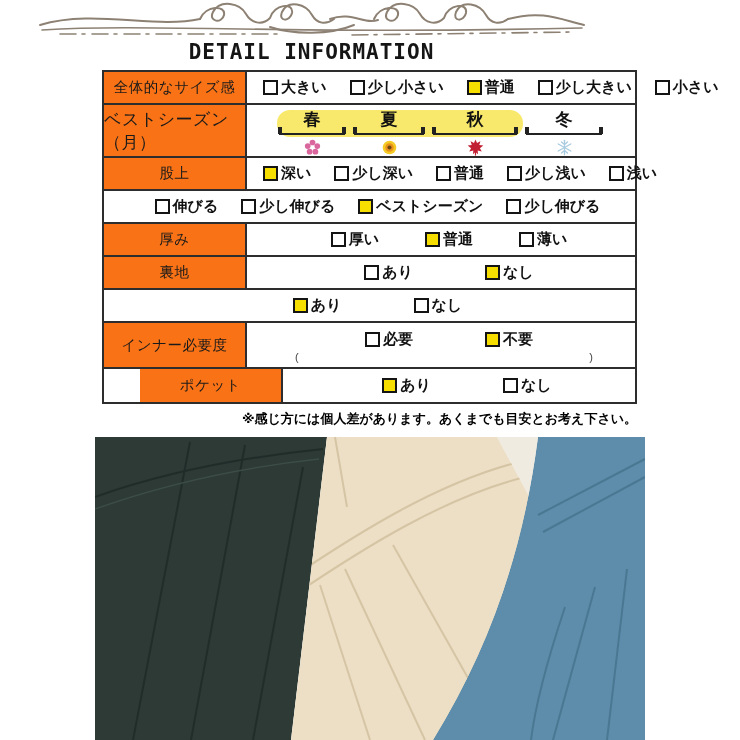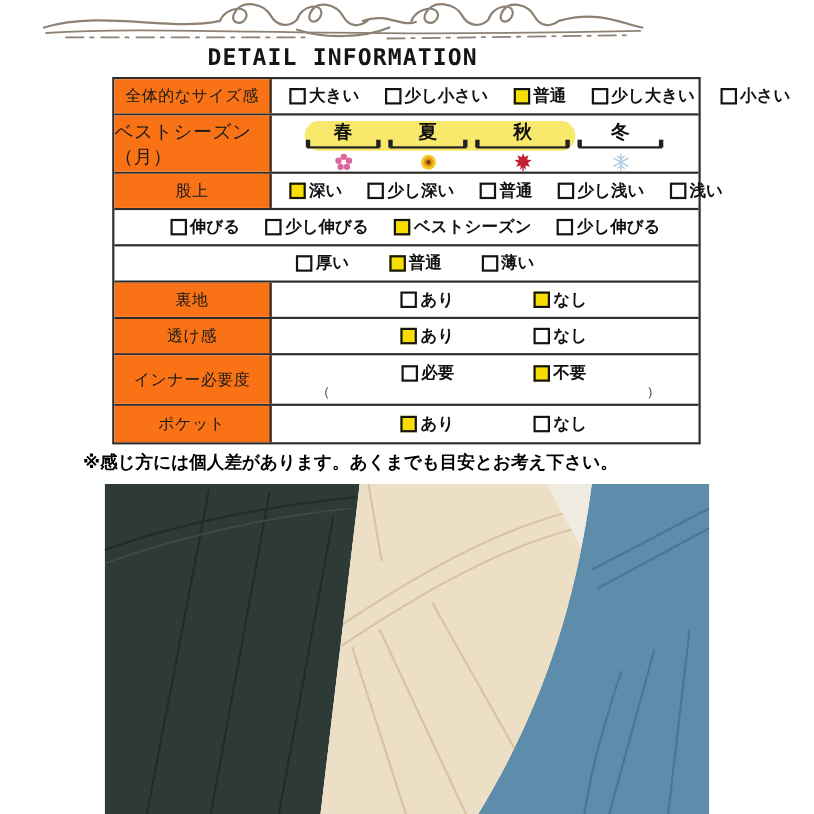--- a/index.html
+++ b/index.html
@@ -3,47 +3,47 @@
 <meta charset="utf-8">
 <style>
   html,body{margin:0;padding:0;background:#fff;}
   body{width:740px;height:740px;font-family:"Liberation Sans","DejaVu Sans",sans-serif;color:#111;overflow:hidden;}
   .page{position:relative;width:623px;height:740px;}
   .orn{display:block;margin:1px auto 0;}
   .title{height:33px;line-height:30px;text-align:center;font-family:"DejaVu Sans Mono","Liberation Mono",monospace;font-weight:bold;font-size:21px;letter-spacing:1px;color:#151515;}
   
   .dtable{width:535px;margin-left:102px;border:2px solid #2d2d2d;box-sizing:border-box;background:#fff;}
   .trow{display:flex;align-items:stretch;border-bottom:2px solid #2d2d2d;height:33px;box-sizing:border-box;}
-  .trow:last-child{border-bottom:none;}
+  .trow:last-child{border-bottom:none;margin-left:36px;}
   .trow.season{height:53px;}
   .trow.tall{height:46px;}
   .tlabel{flex:0 0 143px;width:143px;background:#f97316;border-right:2px solid #2d2d2d;display:flex;align-items:center;justify-content:center;font-size:14.5px;letter-spacing:.5px;color:#1a1a1a;box-sizing:border-box;}
   .trow.season .tlabel{font-size:17px;}
   .tcontent{flex:1;display:flex;align-items:center;justify-content:center;position:relative;font-weight:bold;font-size:15px;white-space:nowrap;color:#111;}
-  .gap-sm{gap:7px}.gap-md{gap:20px}.gap-lg{gap:56px}
+  .gap-sm{gap:7px}.gap-md{gap:30px}.gap-lg{gap:56px}
   .trow.tall .tcontent{align-items:flex-start;padding-top:7px;}
   .opt{display:inline-flex;align-items:center;gap:3px;padding-left:16px;}
   .cb{width:11px;height:11px;border:2px solid #141414;background:#fff;display:inline-block;flex:none;}
   .cb.checked{background:#f6df00;}
   .paren{position:absolute;bottom:4px;font-size:11px;font-weight:normal;color:#444;}
   .paren.open{left:48px;}
   .paren.close{right:42px;}
   
   .season-wrap{position:relative;width:100%;height:100%;}
   .sband{position:absolute;left:30px;top:5px;width:246px;height:27px;background:#f8e96c;border-radius:13px;}
   .seasons{position:absolute;left:32px;top:6px;display:flex;gap:9px;}
   .season-item{display:flex;flex-direction:column;align-items:center;position:relative;z-index:1;}
   .sw0{width:66px}.sw1{width:70px}.sw2{width:84px}.sw3{width:76px}
   .sname{font-size:17px;font-weight:bold;line-height:17px;}
   .sline{width:100%;height:5px;border-bottom:2.5px solid #222;position:relative;}
   .sline::before,.sline::after{content:"";position:absolute;bottom:-1px;width:4px;height:7px;background:#222;}
   .sline::before{left:-1px}.sline::after{right:-1px}
   .sicon{margin-top:4px;height:17px;line-height:0;}
   
-  .note{width:637px;margin-top:6px;text-align:center;font-size:16px;font-weight:bold;color:#000;}
+  .note{width:637px;margin-top:6px;text-align:right;font-size:13px;font-weight:bold;color:#000;}
   .photo{display:block;margin:9px 0 0 95px;}
 </style>
 </head>
 <body>
 
 <div class="page">
 
   <svg class="orn" width="556" height="36" viewBox="0 0 556 36">
     <g fill="none" stroke="#8d8174" stroke-width="2" stroke-linecap="round">
       <path d="M6,24 C60,8 120,28 166,18"></path>
@@ -179,20 +179,21 @@
             <span class="cb checked"></span>
             <span>ベストシーズン</span>
           </span>
           <span class="opt">
             <span class="cb"></span>
             <span>少し伸びる</span>
           </span>
         </div>
       </div>
       <div class="trow">
+        <div class="tlabel">厚み</div>
         <div class="tcontent gap-md">
           <span class="opt">
             <span class="cb"></span>
             <span>厚い</span>
           </span>
           <span class="opt">
             <span class="cb checked"></span>
             <span>普通</span>
           </span>
           <span class="opt">
@@ -208,21 +209,20 @@
             <span class="cb"></span>
             <span>あり</span>
           </span>
           <span class="opt">
             <span class="cb checked"></span>
             <span>なし</span>
           </span>
         </div>
       </div>
       <div class="trow">
-        <div class="tlabel">透け感</div>
         <div class="tcontent gap-lg">
           <span class="opt">
             <span class="cb checked"></span>
             <span>あり</span>
           </span>
           <span class="opt">
             <span class="cb"></span>
             <span>なし</span>
           </span>
         </div>

